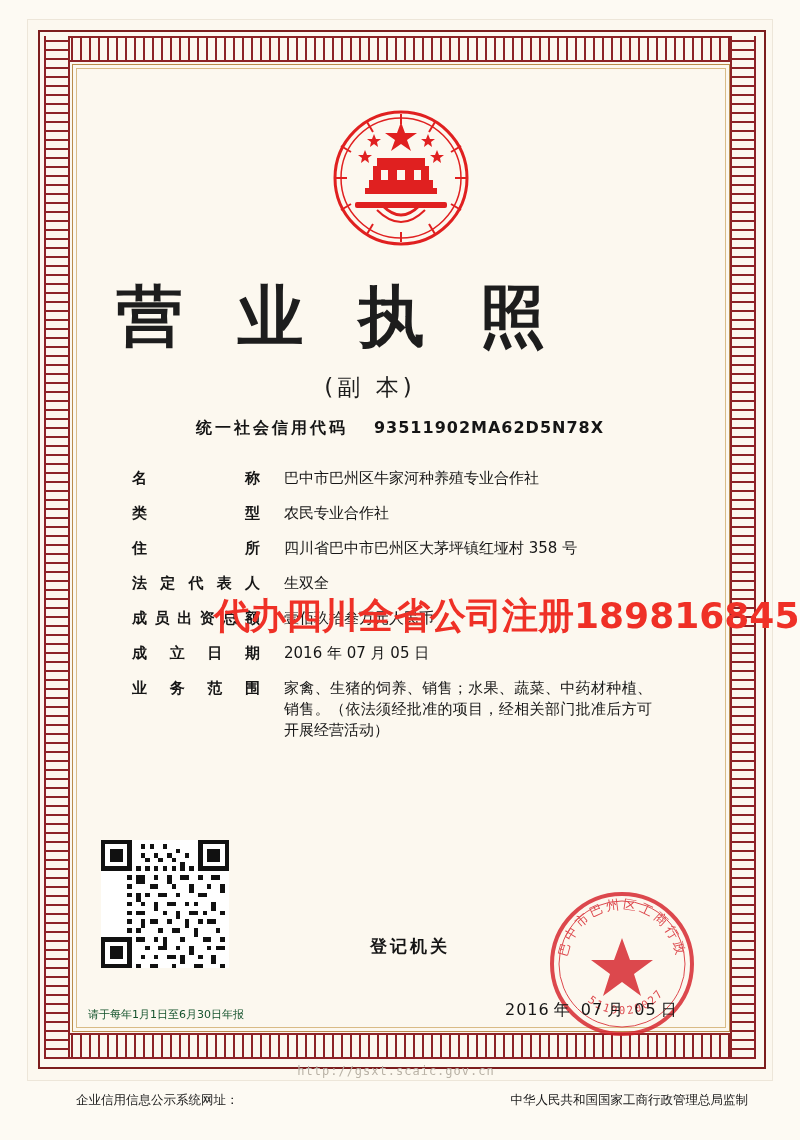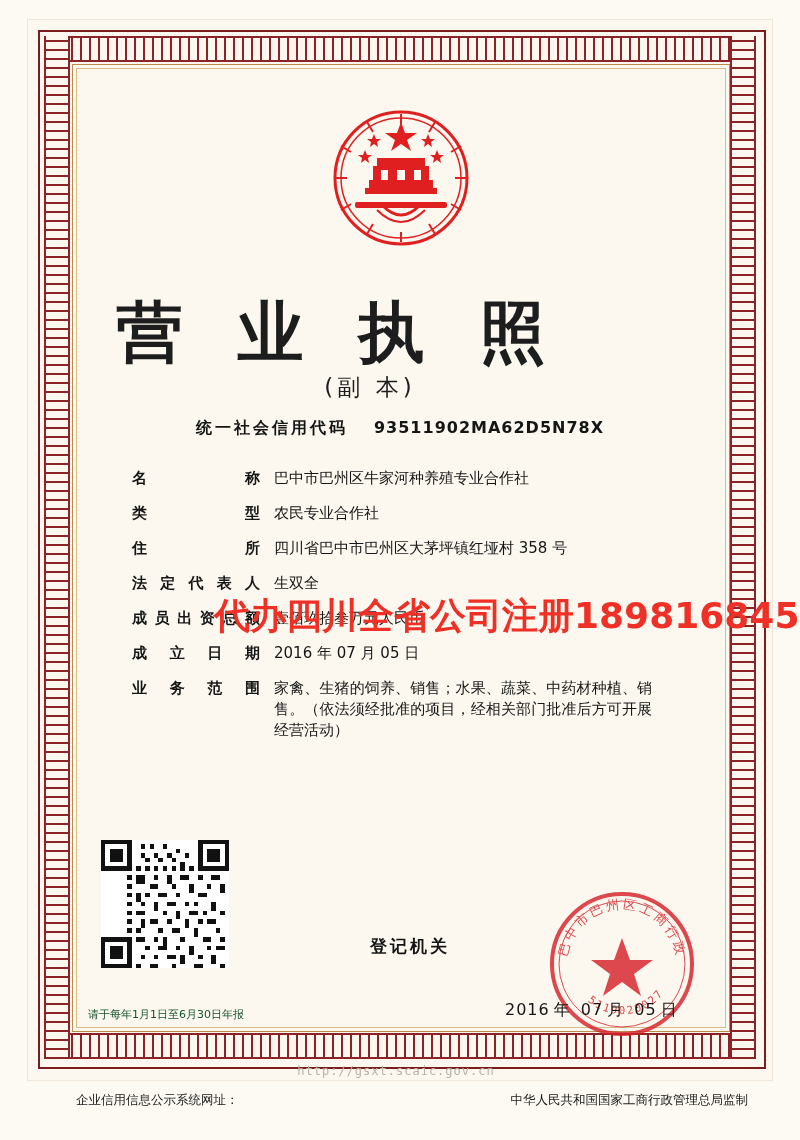--- a/index.html
+++ b/index.html
@@ -86,21 +86,21 @@
   
   .emblem {
     position: absolute;
     left: 321px; top: 106px;
     width: 160px; height: 150px;
   }
 
   
   .title {
     position: absolute;
-    left: 0; top: 288px;
+    left: 0; top: 272px;
     width: 662px;
     text-align: center;
     font-family: "DejaVu Sans", "Liberation Sans", sans-serif;
     font-size: 66px;
     font-weight: bold;
     letter-spacing: 16px;
     color: #1d1d1d;
     text-indent: 16px;
   }
   .subtitle {
@@ -145,21 +145,21 @@
     letter-spacing: 0px;
     display: flex;
     justify-content: space-between;
     line-height: 20px;
     white-space: nowrap;
   }
   .row .v {
     font-size: 15px;
     color: #161616;
     line-height: 21px;
-    padding-left: 14px;
+    padding-left: 24px;
     max-width: 392px;
   }
   .row.biz .v { text-align: justify; }
 
   
   .k span { display: inline-block; }
 
   
   .overlay-ad {
     position: absolute;

